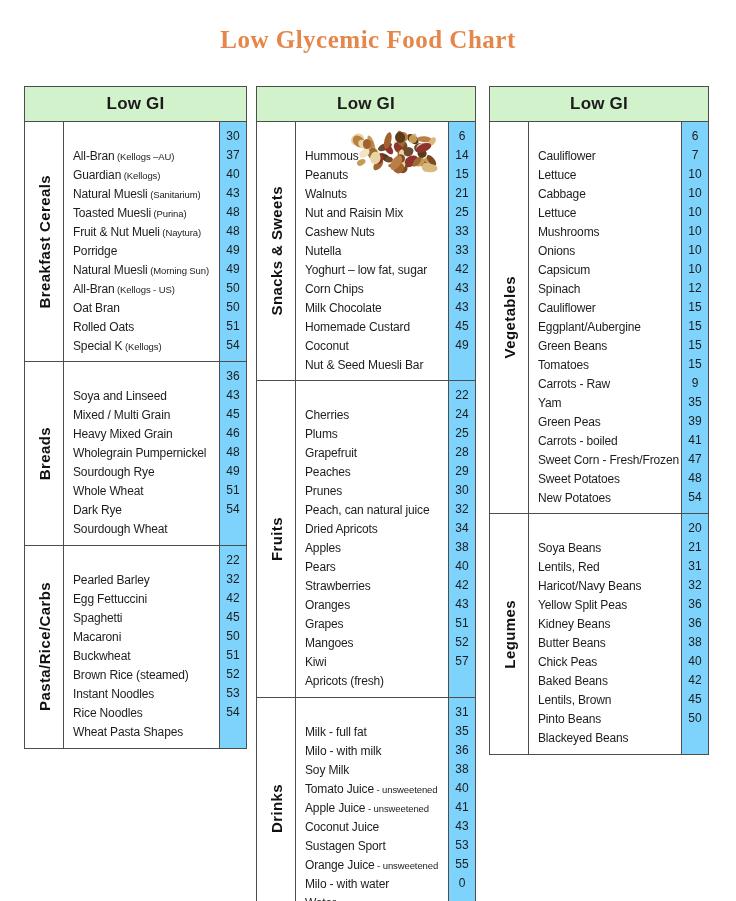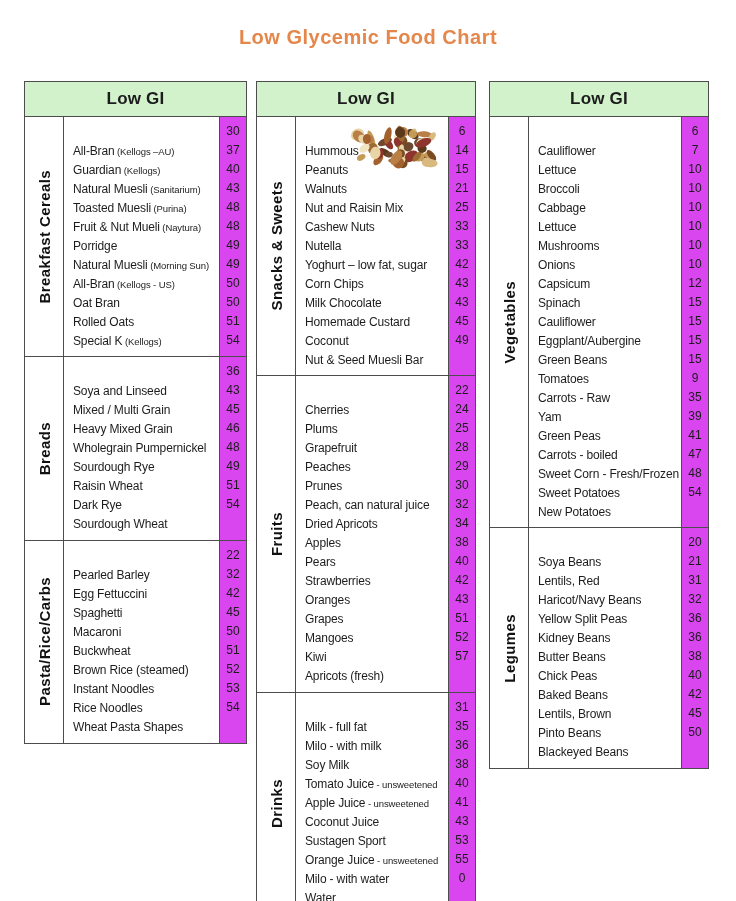--- a/index.html
+++ b/index.html
@@ -4,23 +4,24 @@
 <style>
   * { box-sizing: border-box; }
   html, body { margin: 0; padding: 0; }
   body {
     width: 736px; height: 901px; overflow: hidden;
     background: #ffffff; color: #1c1c1c;
     font-family: "Liberation Sans", sans-serif;
   }
   .page-title {
     text-align: center;
-    font-size: 20px; font-weight: bold; letter-spacing: 0.5px;
+    font-size: 25px; font-weight: bold; letter-spacing: 0.5px;
     color: #E5874A;
     margin: 26px 0 32px 0;
+    font-family: Liberation Serif, serif;
   }
   .tables { display: flex; align-items: flex-start; padding-left: 24px; }
   .gi-table.t1 { width: 223px; margin-right: 9px; }
   .gi-table.t2 { width: 220px; margin-right: 13px; }
   .gi-table.t3 { width: 220px; }
   .gi-header {
     border: 1.4px solid #4d4d4d;
     background: #D2F2CC;
     text-align: center; font-weight: bold; font-size: 17px;
     padding: 7px 0 7px 0;
@@ -46,21 +47,21 @@
   .names { flex: 1 1 auto; padding: 5px 0 6px 0; min-width: 0; margin-top: 20px; }
   .name-row {
     height: 19px; line-height: 19px;
     font-size: 12px; letter-spacing: -0.15px;
     padding-left: 9px; white-space: nowrap; overflow: hidden;
   }
   .note { font-size: 9.5px; letter-spacing: -0.1px; }
   .values {
     width: 27px; flex: 0 0 27px;
     border-left: 1.4px solid #4d4d4d;
-    background: #d946ef;
+    background: #7dd3fc;
     padding: 5px 0 6px 0; text-align: center;
   }
   .val-row { height: 19px; line-height: 19px; font-size: 12px; }
   .nuts { position: absolute; top: 2px; right: 33px; }
 </style>
 </head>
 <body>
 
 <h1 class="page-title">Low Glycemic Food Chart</h1>
 <div class="tables">
@@ -101,21 +102,21 @@
       <div class="section">
         <div class="cat-cell">
           <div class="cat-label">Breads</div>
         </div>
         <div class="names">
           <div class="name-row">Soya and Linseed</div>
           <div class="name-row">Mixed / Multi Grain</div>
           <div class="name-row">Heavy Mixed Grain</div>
           <div class="name-row">Wholegrain Pumpernickel</div>
           <div class="name-row">Sourdough Rye</div>
-          <div class="name-row">Raisin Wheat</div>
+          <div class="name-row">Whole Wheat</div>
           <div class="name-row">Dark Rye</div>
           <div class="name-row">Sourdough Wheat</div>
         </div>
         <div class="values">
           <div class="val-row">36</div>
           <div class="val-row">43</div>
           <div class="val-row">45</div>
           <div class="val-row">46</div>
           <div class="val-row">48</div>
           <div class="val-row">49</div>
@@ -311,21 +312,20 @@
     </div>
     <div class="gi-table t3">
       <div class="gi-header">Low GI</div>
       <div class="section">
         <div class="cat-cell">
           <div class="cat-label">Vegetables</div>
         </div>
         <div class="names">
           <div class="name-row">Cauliflower</div>
           <div class="name-row">Lettuce</div>
-          <div class="name-row">Broccoli</div>
           <div class="name-row">Cabbage</div>
           <div class="name-row">Lettuce</div>
           <div class="name-row">Mushrooms</div>
           <div class="name-row">Onions</div>
           <div class="name-row">Capsicum</div>
           <div class="name-row">Spinach</div>
           <div class="name-row">Cauliflower</div>
           <div class="name-row">Eggplant/Aubergine</div>
           <div class="name-row">Green Beans</div>
           <div class="name-row">Tomatoes</div>

